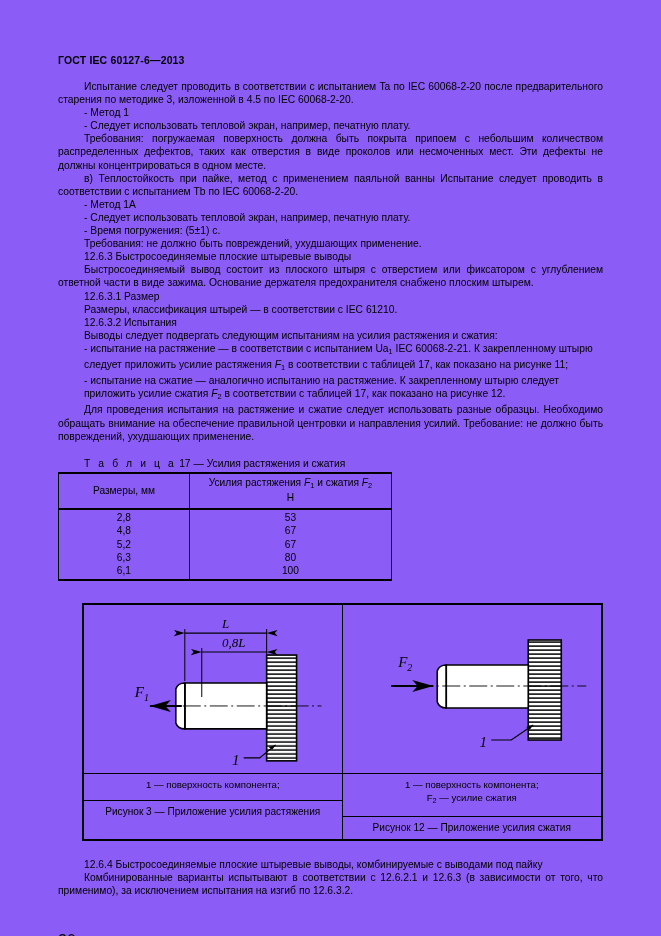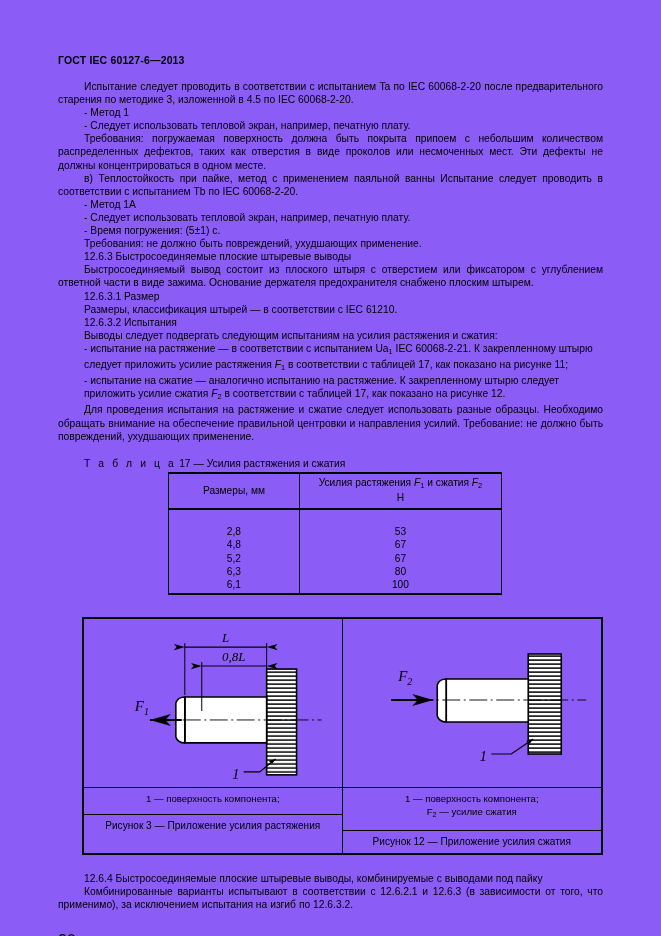--- a/index.html
+++ b/index.html
@@ -63,21 +63,20 @@
     margin: 15px 0 3px 0;
     padding-left: 26px;
   }
   .tbl-caption .spaced {
     letter-spacing: 2.6px;
   }
 
   
   .tbl17-wrap {
     position: relative;
-    margin-left: 110px;
     width: 370px;
   }
   table.tbl17 {
     border-collapse: collapse;
     width: 334px;
     font-size: 10.2px;
   }
   table.tbl17 th,
   table.tbl17 td {
     border: 1px solid #000;
@@ -97,21 +96,21 @@
     line-height: 13.4px;
     height: 13.4px;
     border-top: none;
     border-bottom: none;
   }
   table.tbl17 tbody tr:last-child td {
     border-bottom: 2px solid #000;
     padding-bottom: 1px;
   }
   table.tbl17 tbody tr:first-child td {
-    padding-top: 15px;
+    padding-top: 1px;
   }
 
   
   .fig-block {
     position: relative;
     margin-top: 22px;
     margin-left: 24px;
     width: 521px;
     border: 2px solid #000;
     box-sizing: border-box;

